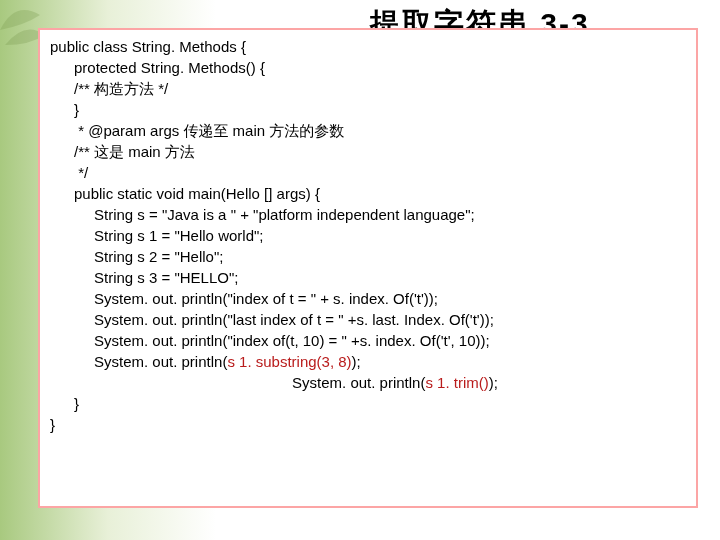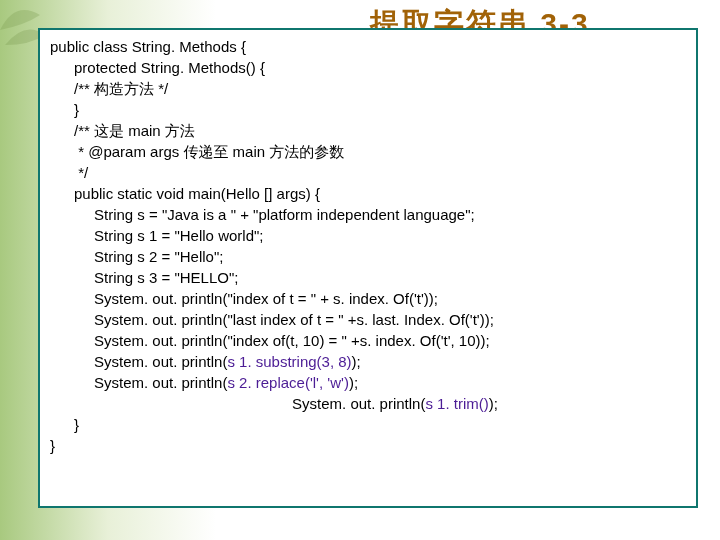--- a/index.html
+++ b/index.html
@@ -18,43 +18,43 @@
       width: 80px;
       height: 80px;
       opacity: 0.5;
     }
     .title-partial {
       position: absolute;
       top: 4px;
       left: 370px;
       font-size: 30px;
       font-weight: bold;
-      color: #a16207;
+      color: #000000;
       font-family: "SimHei", "Microsoft YaHei", sans-serif;
       letter-spacing: 2px;
     }
     .code-box {
       position: absolute;
       top: 28px;
       left: 38px;
       width: 660px;
       height: 480px;
       background: #ffffff;
-      border: 2px solid #0f766e;
+      border: 2px solid #fca5a5;
       padding: 6px 10px;
     }
     .code-line {
       font-family: Arial, sans-serif;
       font-size: 15px;
       line-height: 21px;
       white-space: pre;
       color: #000;
     }
     .highlight {
-      color: #4c1d95;
+      color: #b91c1c;
     }
     .indent1 { padding-left: 24px; }
     .indent2 { padding-left: 44px; }
     .indent25 { padding-left: 54px; text-align: center; }
   </style>
 </head>
 <body>
 
 <div class="leaf-decoration">
   <svg viewBox="0 0 80 80">
@@ -64,30 +64,29 @@
 </div>
 
 <div class="title-partial">提取字符串 3-3</div>
 
 <div class="code-box">
   <div id="code-container">
       <div class="code-line ">public class String. Methods {</div>
       <div class="code-line indent1">protected String. Methods() {</div>
       <div class="code-line indent1">/** 构造方法 */</div>
       <div class="code-line indent1">}</div>
+      <div class="code-line indent1"> * @param args 传递至 main 方法的参数</div>
       <div class="code-line indent1">/** 这是 main 方法</div>
-      <div class="code-line indent1"> * @param args 传递至 main 方法的参数</div>
       <div class="code-line indent1"> */</div>
       <div class="code-line indent1">public static void main(Hello [] args) {</div>
       <div class="code-line indent2">String s = "Java is a " + "platform independent language";</div>
       <div class="code-line indent2">String s 1 = "Hello world";</div>
       <div class="code-line indent2">String s 2 = "Hello";</div>
       <div class="code-line indent2">String s 3 = "HELLO";</div>
       <div class="code-line indent2">System. out. println("index of t = " + s. index. Of('t'));</div>
       <div class="code-line indent2">System. out. println("last index of t = " +s. last. Index. Of('t'));</div>
       <div class="code-line indent2">System. out. println("index of(t, 10) = " +s. index. Of('t', 10));</div>
       <div class="code-line indent2">System. out. println(<span class="highlight">s 1. substring(3, 8)</span>);</div>
-      <div class="code-line indent2">System. out. println(<span class="highlight">s 2. replace('l', 'w')</span>);</div>
       <div class="code-line indent25">System. out. println(<span class="highlight">s 1. trim()</span>);</div>
       <div class="code-line indent1">}</div>
       <div class="code-line ">}</div>
     </div>
 </div>
 
 </body></html>

